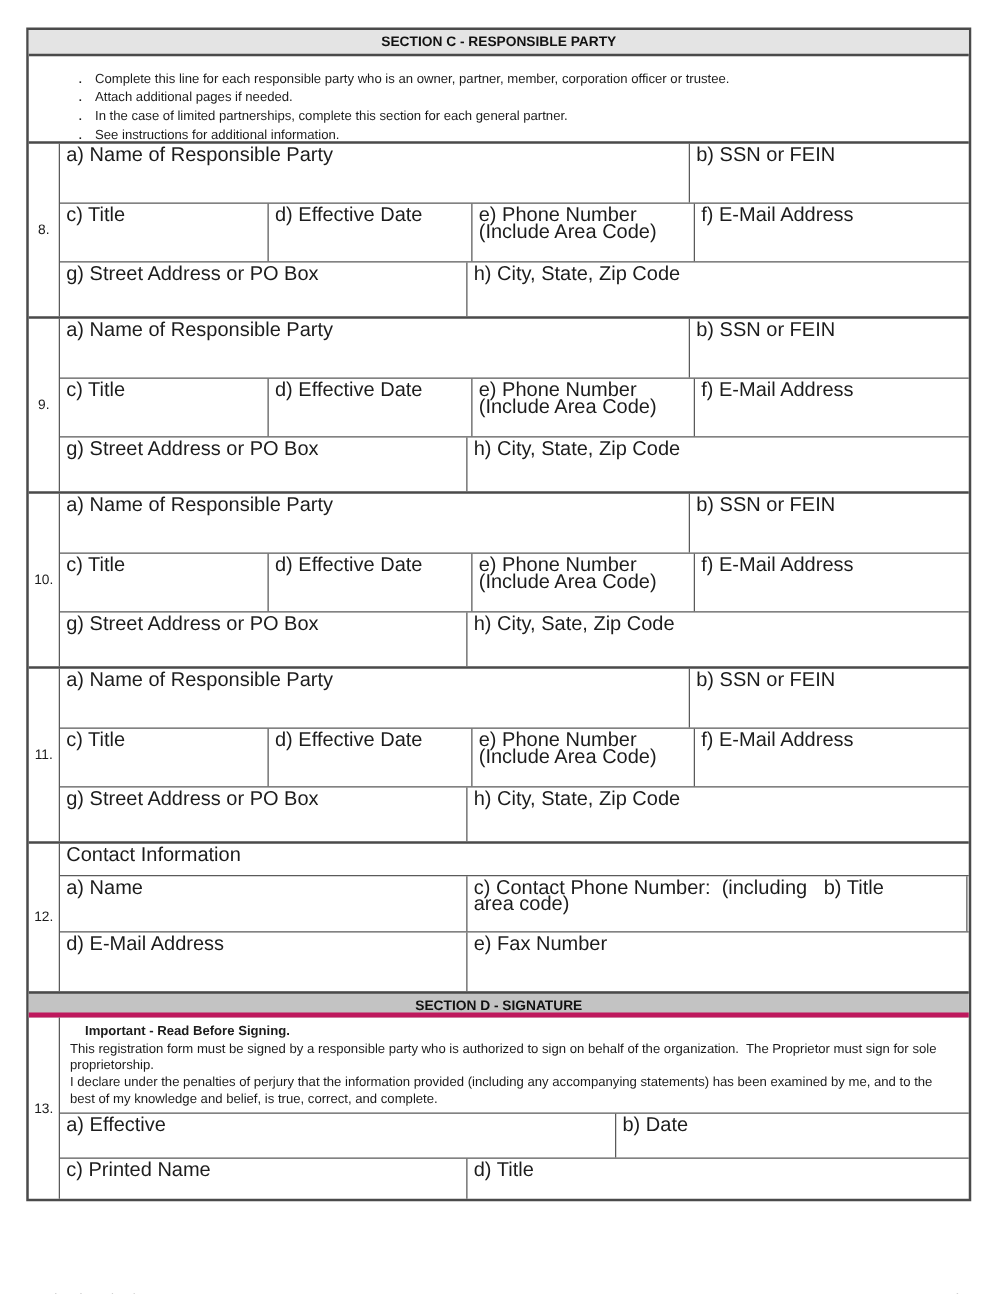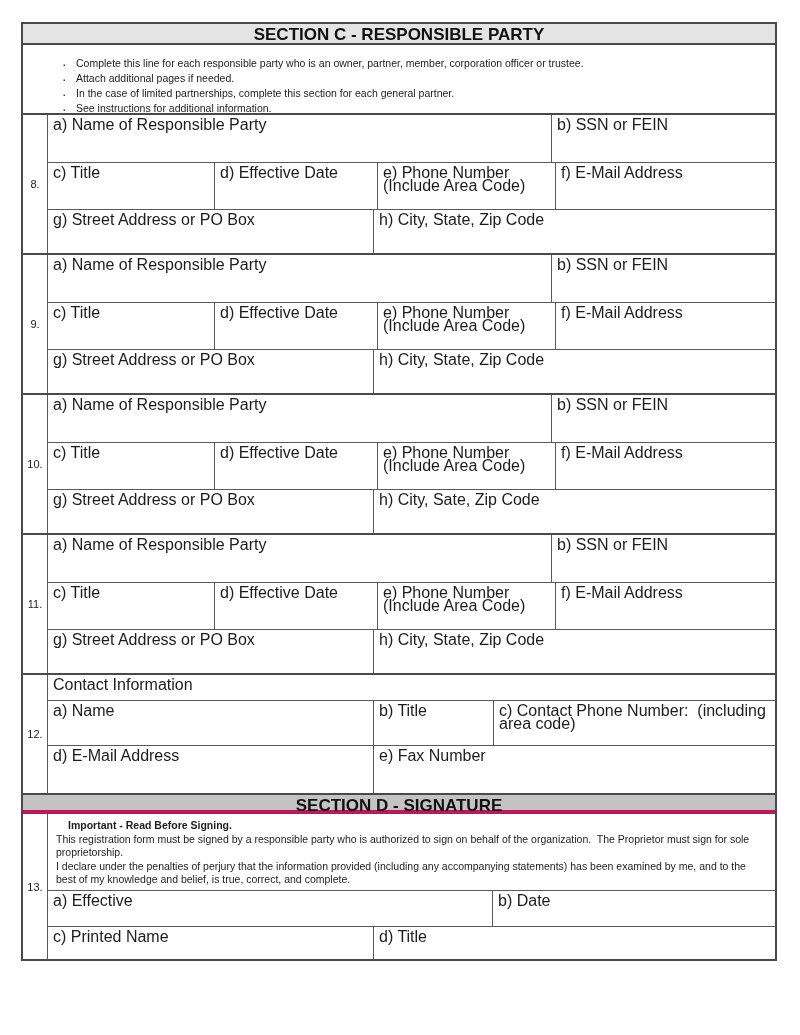--- a/index.html
+++ b/index.html
@@ -7,21 +7,21 @@
   .page {
     position:relative; width:800px; height:1035px; background:#ffffff;
     font-family:"Liberation Sans", sans-serif; color:#1c1c1c;
   }
   .form {
     position:absolute; left:21px; top:22px; width:756px;
     border:2px solid #4a4a4a; background:#ffffff;
   }
   .section-bar {
     height:21px; line-height:21px; text-align:center;
-    font-size:17px; font-weight:bold; color:#111;
+    font-size:11px; font-weight:bold; color:#111;
   }
   .bar-c { border-bottom:2px solid #4a4a4a; }
   .bar-d { border-top:2px solid #4a4a4a; border-bottom:4px solid #be185d; }
   .instructions { padding:11px 10px 9px 40px; height:68px; }
   .instr-line { display:flex; font-size:10.5px; line-height:14px; white-space:pre-wrap; }
   .bullet { width:13px; text-align:left; font-weight:bold; font-size:9px; line-height:15px; }
   .party-row, .num-row { display:flex; border-top:2px solid #4a4a4a; }
   .num-col {
     width:25px; border-right:1px solid #5a5a5a; display:flex;
     align-items:center; justify-content:center; font-size:11px;
@@ -225,25 +225,25 @@
         <span>12.</span>
       </div>
       <div class="row-content">
         <div class="strip h26">
           <span class="lbl">Contact Information</span>
         </div>
         <div class="sub-row bline h45">
           <div class="cell vline w-g">
             <span class="lbl">a) Name</span>
           </div>
+          <div class="cell w12-c">
+            <span class="lbl">c) Contact Phone Number:  (including area code)</span>
+          </div>
           <div class="cell vline w12-b">
             <span class="lbl">b) Title</span>
-          </div>
-          <div class="cell w12-c">
-            <span class="lbl">c) Contact Phone Number:  (including area code)</span>
           </div>
         </div>
         <div class="sub-row h47">
           <div class="cell vline w-g">
             <span class="lbl">d) E-Mail Address</span>
           </div>
           <div class="cell w-h">
             <span class="lbl">e) Fax Number</span>
           </div>
         </div>

